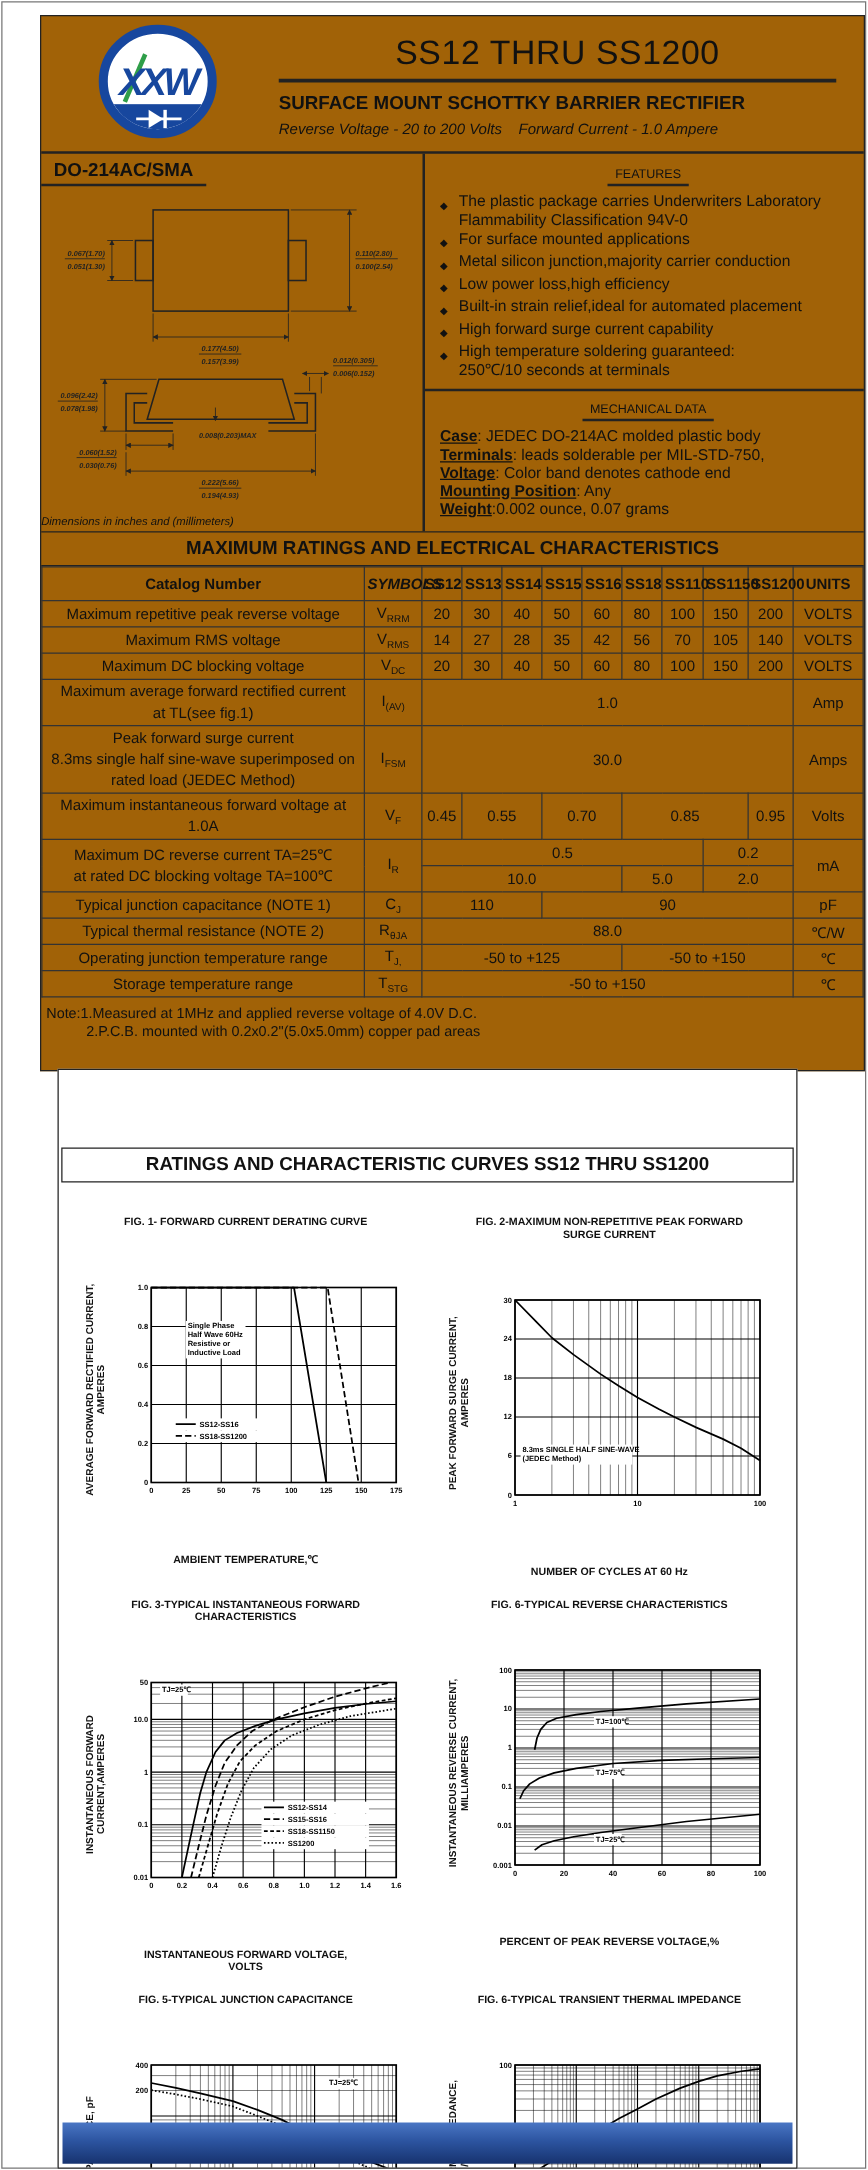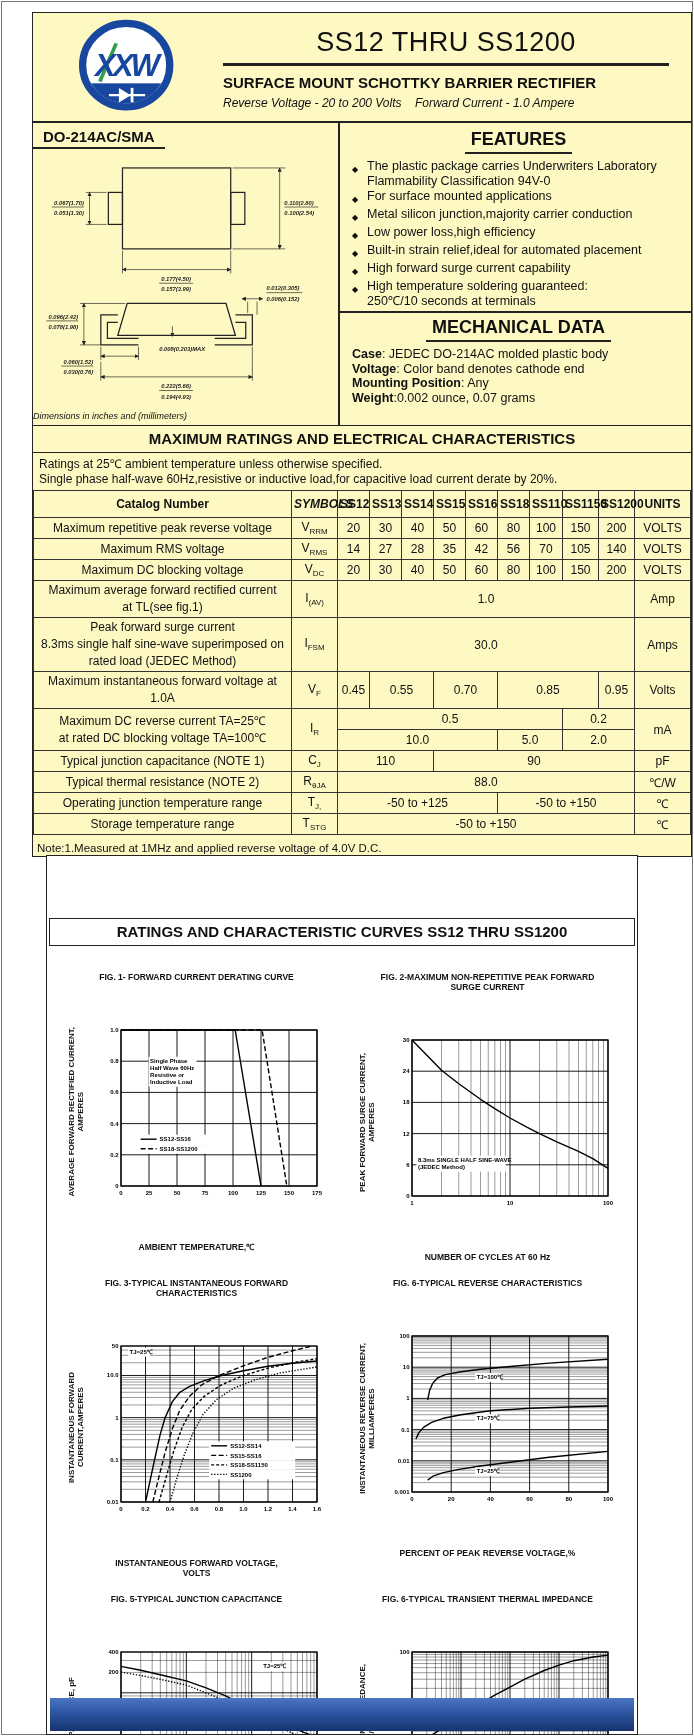--- a/index.html
+++ b/index.html
@@ -1,41 +1,41 @@
 <!DOCTYPE html>
 <html><head>
 <meta charset="utf-8">
 <style>
   html,body{margin:0;padding:0;background:#fff;}
   body{width:694px;height:1736px;position:relative;font-family:"Liberation Sans",sans-serif;color:#111;}
   .outer-frame{position:absolute;left:1px;top:1px;width:690px;height:1732px;border:1px solid #777;}
-  .page1{position:absolute;left:32px;top:12px;width:658px;height:843px;border:1.5px solid #222;background:#fef9c3;}
+  .page1{position:absolute;left:32px;top:12px;width:658px;height:843px;border:1.5px solid #222;background:#a16207;}
   .page2{position:absolute;left:46px;top:855px;width:590px;height:878px;border:1.5px solid #222;background:#fff;overflow:hidden;}
   
   .p1-header{height:108px;border-bottom:2px solid #222;display:flex;align-items:center;}
   .logo-wrap{width:190px;display:flex;justify-content:center;align-items:center;}
   .title-wrap{flex:1;padding:0 22px 0 0;}
   .doc-title{font-size:27px;font-weight:normal;text-align:center;margin:2px 0 8px;border-bottom:3px solid #222;padding-bottom:5px;letter-spacing:.5px;}
   .doc-subtitle{font-size:15px;font-weight:bold;text-align:left;}
   .doc-tagline{font-size:12px;font-style:italic;margin-top:5px;white-space:pre;}
   
   .p1-content{display:flex;height:302px;border-bottom:1.5px solid #222;}
   .pkg-col{width:307px;border-right:2px solid #222;text-align:left;padding-top:5px;box-sizing:border-box;}
   .pkg-title{display:inline-block;font-size:15px;font-weight:bold;border-bottom:2px solid #222;padding:0 10px 2px;margin-bottom:2px;}
   .pkg-note{font-size:9px;font-style:italic;}
   .right-col{flex:1;display:flex;flex-direction:column;}
   .features{height:190px;border-bottom:2px solid #222;padding:6px 6px 0 12px;box-sizing:border-box;}
   .sec-head{text-align:center;margin-bottom:5px;}
-  .sec-head span{display:inline-block;font-size:18px;font-weight:bold;border-bottom:2px solid #222;padding:0 6px 2px;}
+  .sec-head span{display:inline-block;font-size:10px;font-weight:normal;border-bottom:2px solid #222;padding:0 6px 2px;}
   .feat-item{display:flex;font-size:12.5px;line-height:15px;}
   .feat-item .b{width:15px;font-size:8px;padding-top:3px;}
   .feat-item .t{flex:1;white-space:pre-line;}
   .mech{flex:1;padding:4px 6px 0 12px;}
   .mech-line{font-size:12.5px;line-height:14.5px;}
-  .mech-line b{font-weight:bold;}
+  .mech-line b{font-weight:bold;text-decoration:underline;}
   
   .ratings-head{height:26px;line-height:26px;text-align:center;font-weight:bold;font-size:15px;border-bottom:1.5px solid #222;}
   .conditions{padding:4px 6px 3px;font-size:12px;line-height:15px;}
   table.ratings{border-collapse:collapse;width:100%;table-layout:fixed;}
   table.ratings td,table.ratings th{border:1px solid #333;font-size:12px;padding:1px 2px;text-align:center;vertical-align:middle;}
   th.cat{text-align:left;padding-left:22px;font-size:13px;font-weight:bold;height:24px;}
   th.symh{font-size:8.5px;font-style:italic;font-weight:bold;}
   th.part{font-size:11.5px;}
   th.unith{font-size:13px;}
   td.lbl{text-align:left;padding-left:4px;}
@@ -207,33 +207,30 @@
               <span class="b">◆</span>
               <span class="t">High temperature soldering guaranteed:
 250℃/10 seconds at terminals</span>
             </div>
           </div>
       </div>
       <div class="mech">
         <div class="sec-head"><span>MECHANICAL DATA</span></div>
         <div id="mech-list">
             <div class="mech-line"><b>Case</b><span>: JEDEC DO-214AC molded plastic body</span></div>
+            <div class="mech-line"><b>Terminals</b><span>: leads solderable per MIL-STD-750,</span></div>
             <div class="mech-line"><b>Voltage</b><span>: Color band denotes cathode end</span></div>
             <div class="mech-line"><b>Mounting Position</b><span>: Any</span></div>
             <div class="mech-line"><b>Weight</b><span>:0.002 ounce, 0.07 grams</span></div>
           </div>
       </div>
     </div>
   </div>
 
   <div class="ratings-head">MAXIMUM RATINGS AND ELECTRICAL CHARACTERISTICS</div>
-  <div class="conditions">
-    <div>Ratings at 25℃ ambient temperature unless otherwise specified.</div>
-    <div>Single phase half-wave 60Hz,resistive or inductive load,for capacitive load current derate by 20%.</div>
-  </div>
 
   <table class="ratings">
     <colgroup>
       <col style="width:258px">
         <col style="width:46px">
       <col style="width:32px">
         <col style="width:32px">
         <col style="width:32px">
         <col style="width:32px">
         <col style="width:32px">

